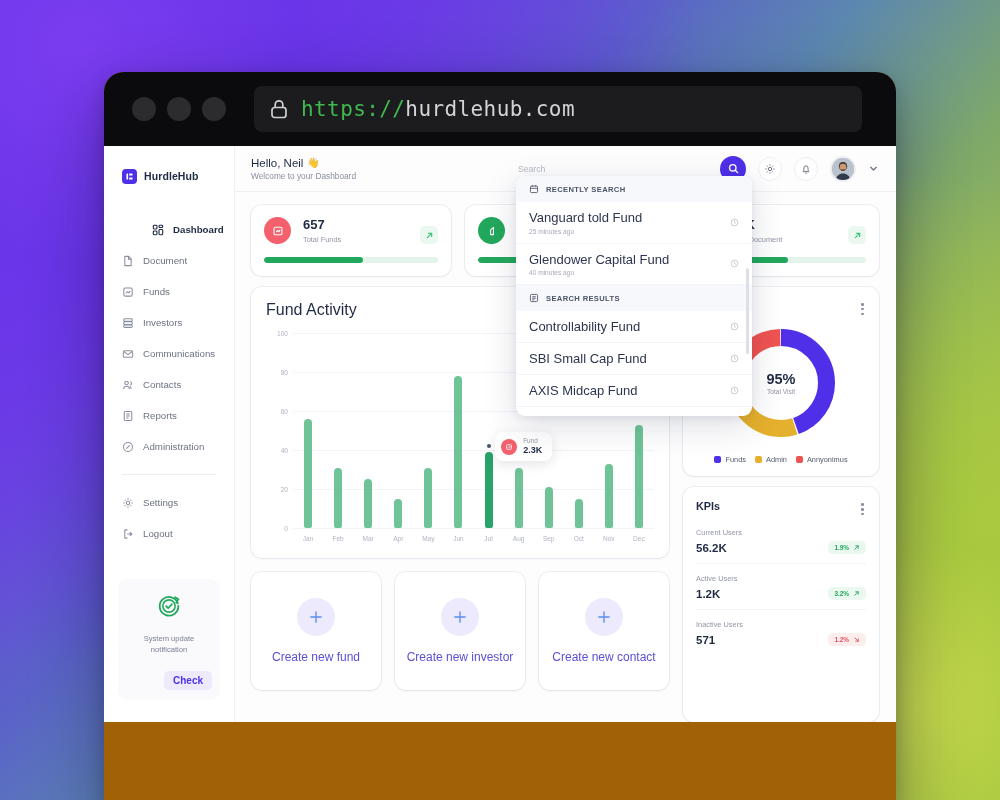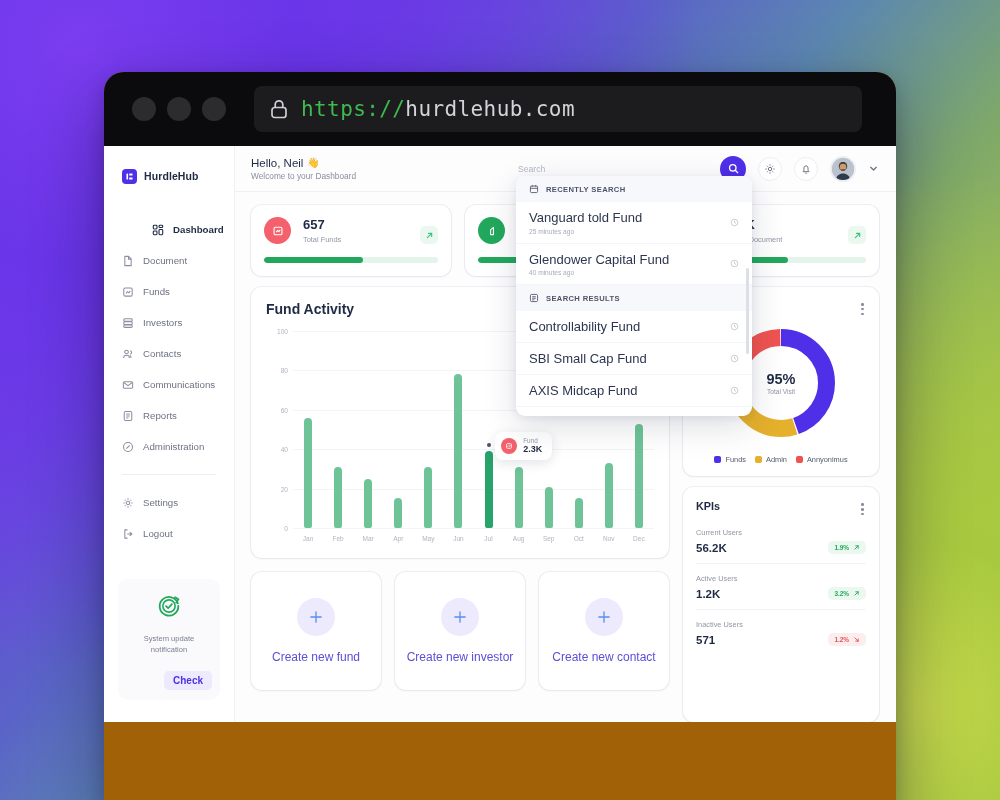--- a/index.html
+++ b/index.html
@@ -199,21 +199,21 @@
   #left-col { flex: 1; display: flex; flex-direction: column; gap: 14px; min-width: 0; }
   #right-col { width: 196px; flex: none; display: flex; flex-direction: column; gap: 11px; }
 
   .panel {
     background: #fff; border-radius: 11px;
     box-shadow: 0 1px 3px rgba(25,30,60,0.05), 0 0 0 1px rgba(235,237,243,0.9);
   }
 
   
   #chart-panel { padding: 14px 15px 9px; display: flex; flex-direction: column; height: 271px; }
-  #chart-title { font-size: 14px; font-weight: 700; color: #1f2a44; }
+  #chart-title { font-size: 16px; font-weight: 400; color: #1f2a44; }
   #plot { flex: 1; position: relative; margin-top: 14px; }
   #y-axis {
     position: absolute; left: 0; top: 0; bottom: 21px; width: 26px;
   }
   .y-tick {
     position: absolute; right: 4px; transform: translateY(-50%);
     font-size: 6.6px; color: #b0b4c2;
   }
   #grid { position: absolute; left: 27px; right: 0; top: 0; bottom: 21px; }
   .gridline { position: absolute; left: 0; right: 0; height: 1px; background: #f3f4f8; }
@@ -396,32 +396,32 @@
         <div class="nav-item">
           <svg class="ico" viewBox="0 0 14 14" fill="none" stroke="#8a8fa0" stroke-width="1.2">
             <rect x="2.1" y="2" width="9.8" height="3.1" rx="1.1"></rect>
               <rect x="2.1" y="5.6" width="9.8" height="3.1" rx="1.1"></rect>
             <rect x="2.1" y="9.2" width="9.8" height="2.9" rx="1.1"></rect>
           </svg>
           <span>Investors</span>
         </div>
         <div class="nav-item">
           <svg class="ico" viewBox="0 0 14 14" fill="none" stroke="#8a8fa0" stroke-width="1.2">
+            <rect x="1.6" y="3.1" width="10.8" height="7.8" rx="1.4"></rect>
+              <path d="M1.9 4l5.1 3.7L12.1 4"></path>
+          </svg>
+          <span>Communications</span>
+        </div>
+        <div class="nav-item">
+          <svg class="ico" viewBox="0 0 14 14" fill="none" stroke="#8a8fa0" stroke-width="1.2">
             <circle cx="5.3" cy="4.6" r="2.1"></circle>
               <path d="M1.9 11.8c0-2 1.6-3.3 3.4-3.3s3.4 1.3 3.4 3.3"></path>
             <path d="M9.6 3.3a2 2 0 0 1 0 3.9M10.6 11.8c0-1.5-.5-2.5-1.3-3.1"></path>
           </svg>
           <span>Contacts</span>
-        </div>
-        <div class="nav-item">
-          <svg class="ico" viewBox="0 0 14 14" fill="none" stroke="#8a8fa0" stroke-width="1.2">
-            <rect x="1.6" y="3.1" width="10.8" height="7.8" rx="1.4"></rect>
-              <path d="M1.9 4l5.1 3.7L12.1 4"></path>
-          </svg>
-          <span>Communications</span>
         </div>
         <div class="nav-item">
           <svg class="ico" viewBox="0 0 14 14" fill="none" stroke="#8a8fa0" stroke-width="1.2">
             <rect x="2.6" y="1.7" width="8.8" height="10.6" rx="1.4"></rect>
               <path d="M4.9 4.6h4.2M4.9 7h4.2M4.9 9.4h2.6"></path>
           </svg>
           <span>Reports</span>
         </div>
         <div class="nav-item">
           <svg class="ico" viewBox="0 0 14 14" fill="none" stroke="#8a8fa0" stroke-width="1.2">

